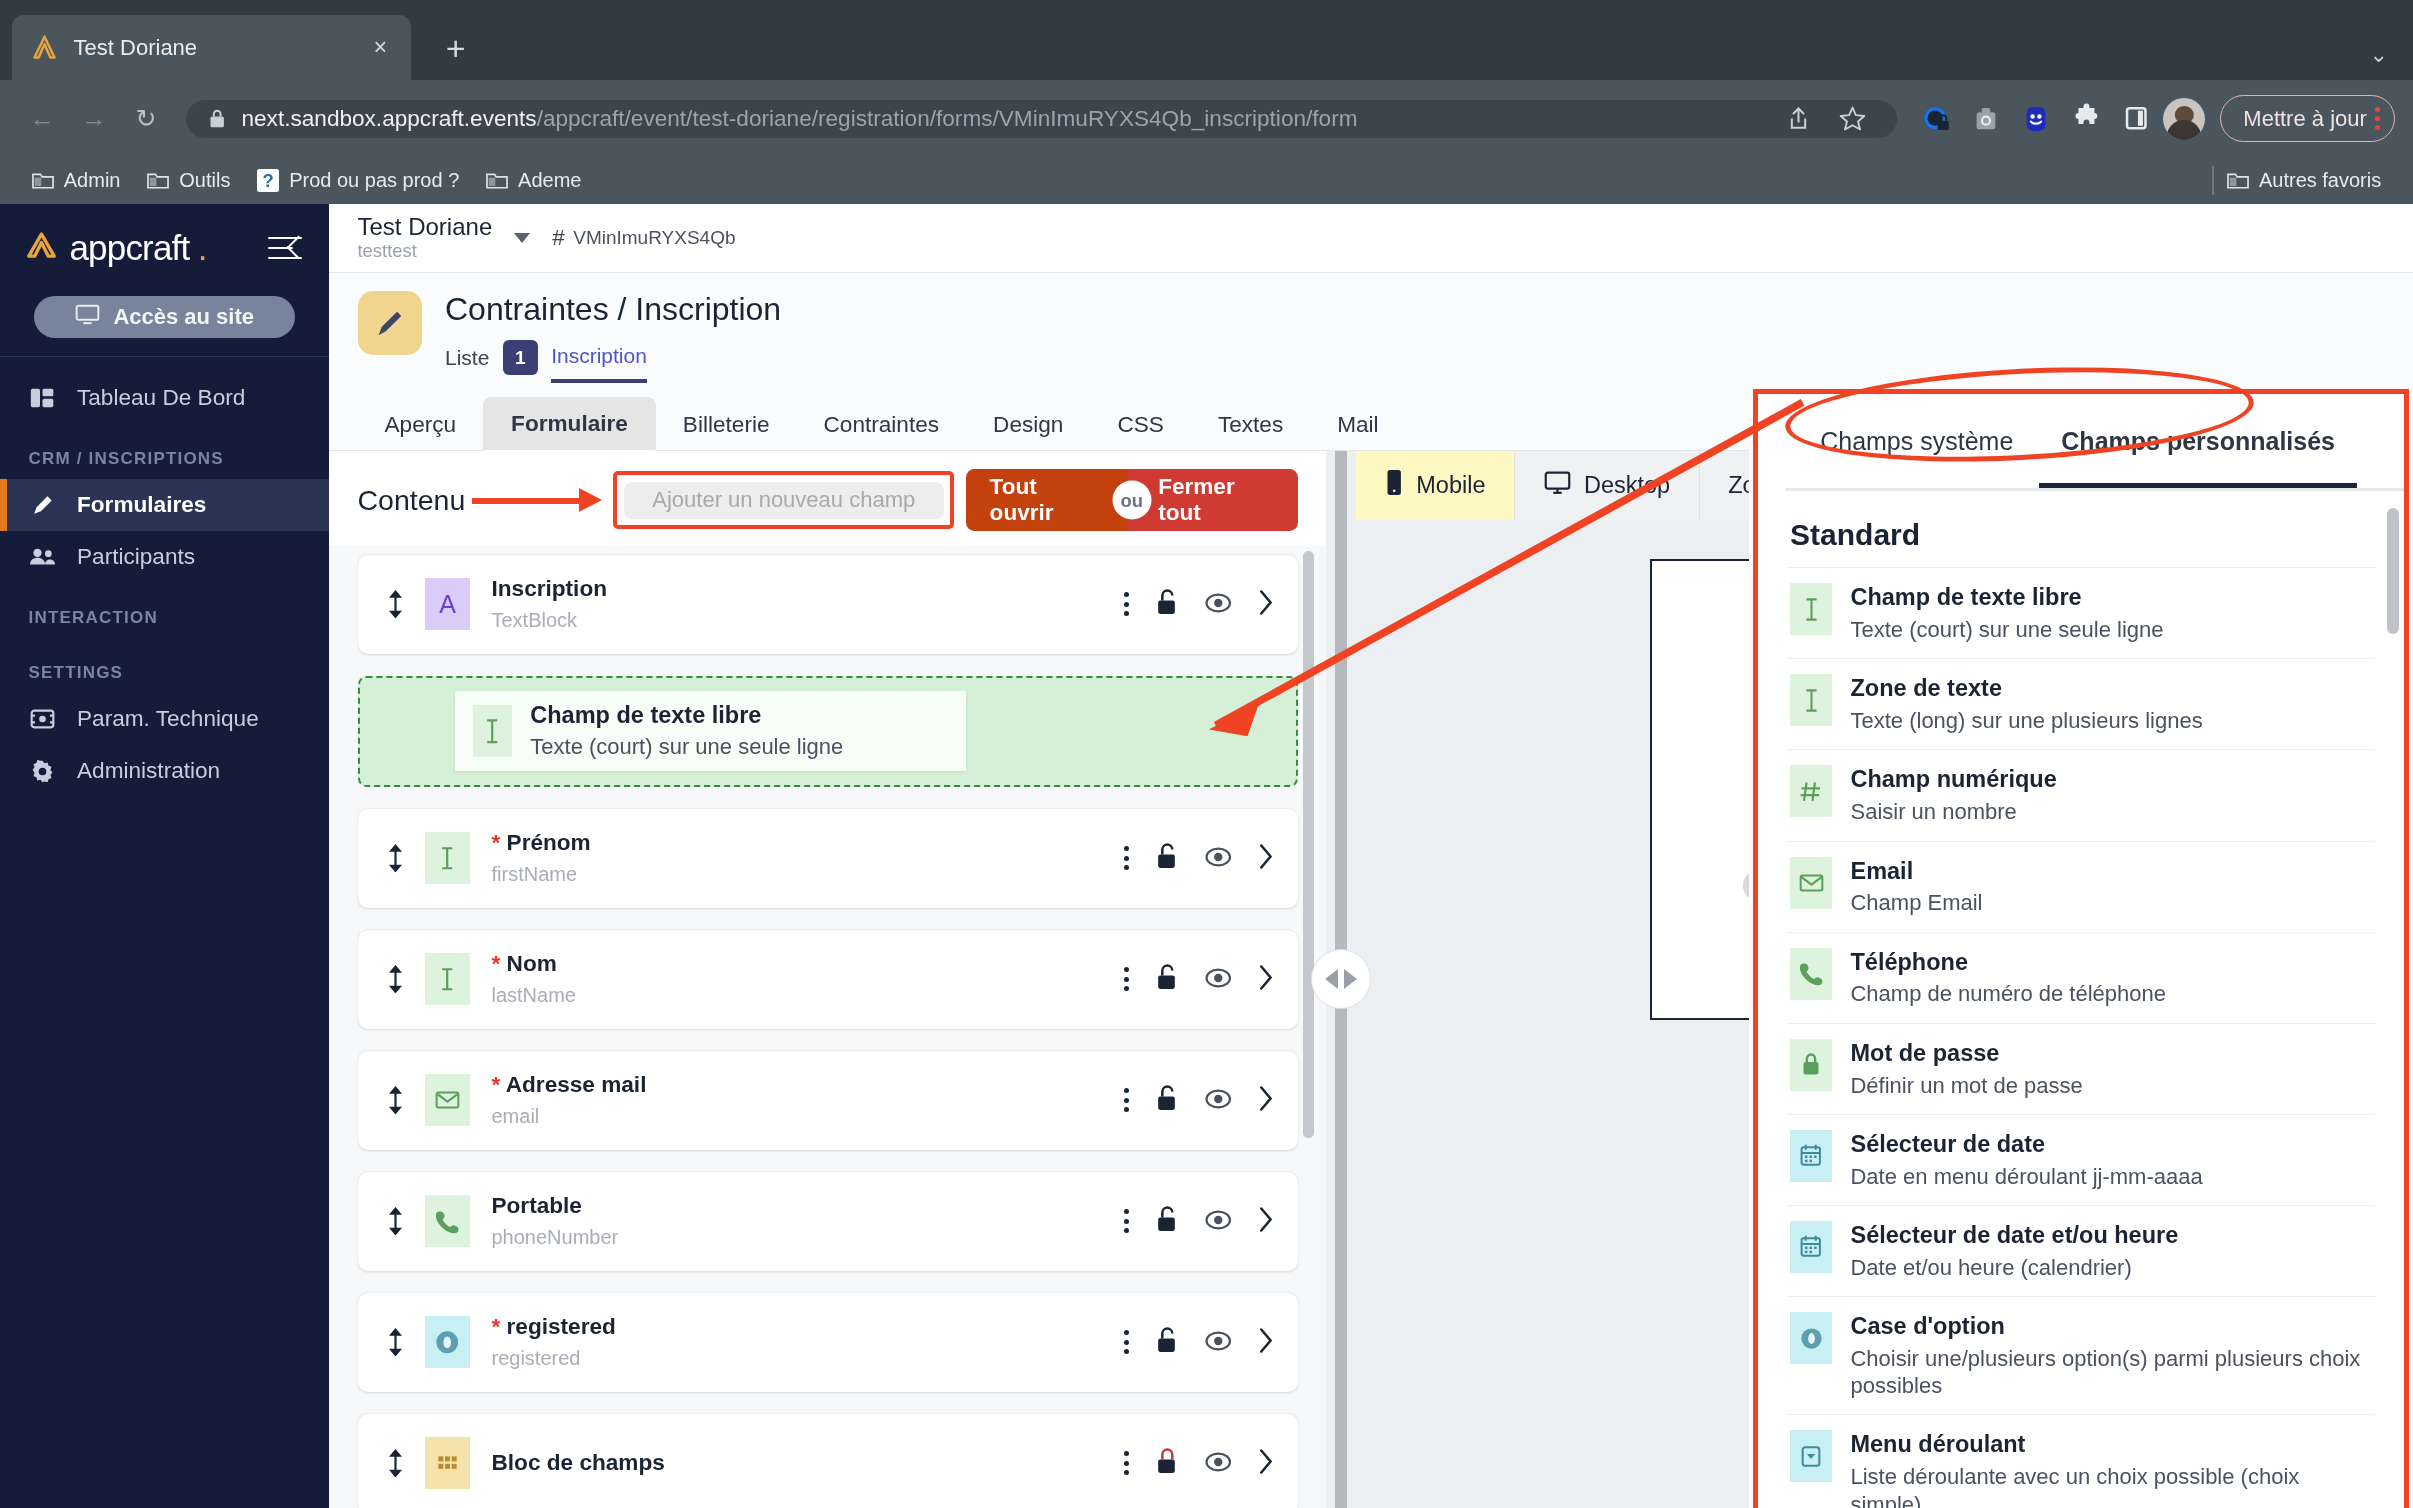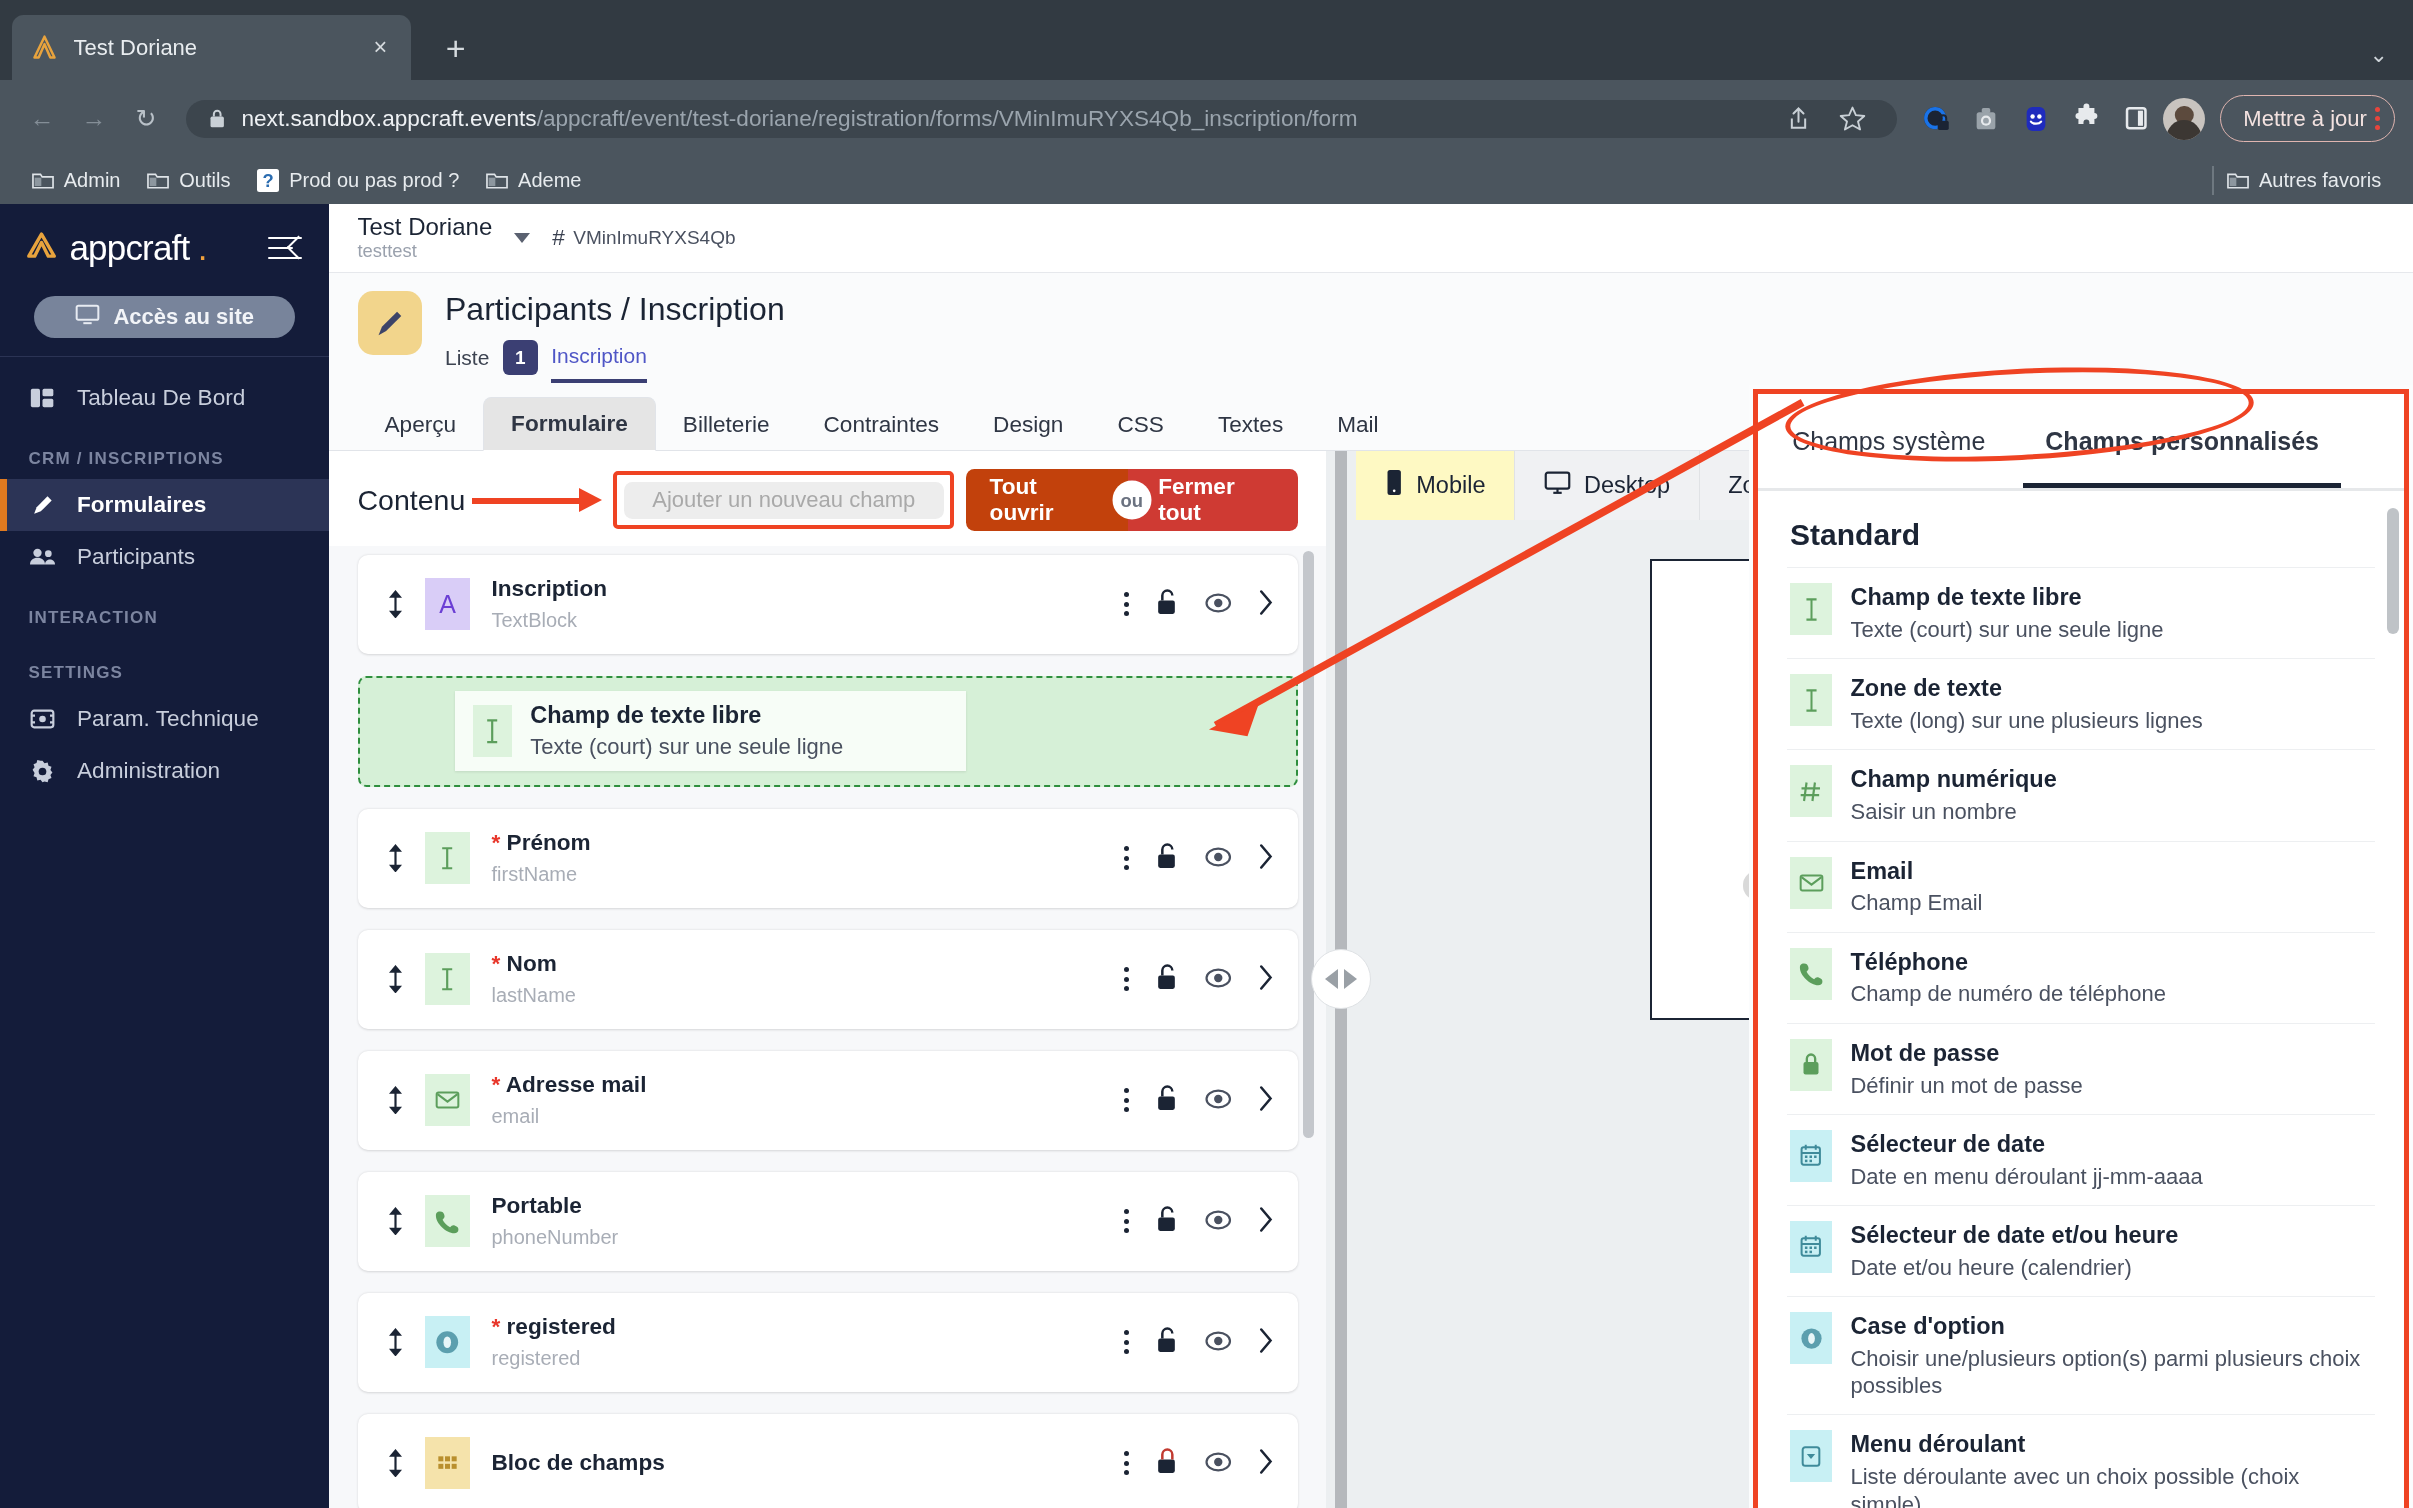--- a/index.html
+++ b/index.html
@@ -226,21 +226,21 @@
 
   
   .drawer {
     position:absolute; right:0; top:181px; width:664px; height:1327px; background:#fbfcfd;
     display:flex; flex-direction:column; z-index:20;
   }
   .drawer-inner {
     margin:4.2px; border:5px solid #ef4323; background:#fff; flex:1; display:flex; flex-direction:column;
     min-height:0; margin-bottom:0; height:1269px;
   }
-  .dr-tabs { display:flex; align-items:center; gap:16px; padding:0 12px; height:97px; border-bottom:3.4px solid #e6e8ea; flex:0 0 auto;}
+  .dr-tabs { display:flex; align-items:center; gap:4px; padding:0 12px; height:97px; border-bottom:3.4px solid #e6e8ea; flex:0 0 auto;margin-left:28px;}
   .dr-tab { font-size:25px; color:#2f3644; padding:0 22px; height:100%; display:flex; align-items:center; cursor:pointer; }
   .dr-tab.sel { font-weight:bold; box-shadow:inset 0 -5px 0 0 #1b2434; }
   .dr-scroll { flex:1; overflow:hidden; position:relative; padding:0 28.5px;}
   .dr-h { font-size:30px; font-weight:bold; color:#1b2434; padding:27px 0 15px 3.4px;}
   .dr-item {
     display:flex; align-items:flex-start; gap:18.4px; padding:15px 3.4px; border-top:1.7px solid #edeff1; cursor:pointer;
   }
   .dr-item:first-of-type { border-top:none; }
   .dr-ico { width:42px; height:52px; flex:0 0 auto; display:flex; align-items:center; justify-content:center;}
   .dr-ico.g { background:#ddf3dd; }
@@ -481,21 +481,21 @@
         </span>
       </div>
 
       <div class="pagehead">
         <span class="page-ico">
           <svg width="37" height="37" viewBox="0 0 44 44">
               <path d="M9 36l4-10L31 8l5 5-18 18z" fill="#3d4468"></path>
             </svg>
         </span>
         <div>
-          <div class="page-title">Participants / Inscription</div>
+          <div class="page-title">Contraintes / Inscription</div>
           <div class="crumbs">
             <span class="crumb">Liste</span>
             <span class="crumb-badge">1</span>
             <span class="crumb sel">Inscription</span>
           </div>
         </div>
       </div>
 
       <div class="tabs">
         <div class="tabitem">Aperçu</div>

